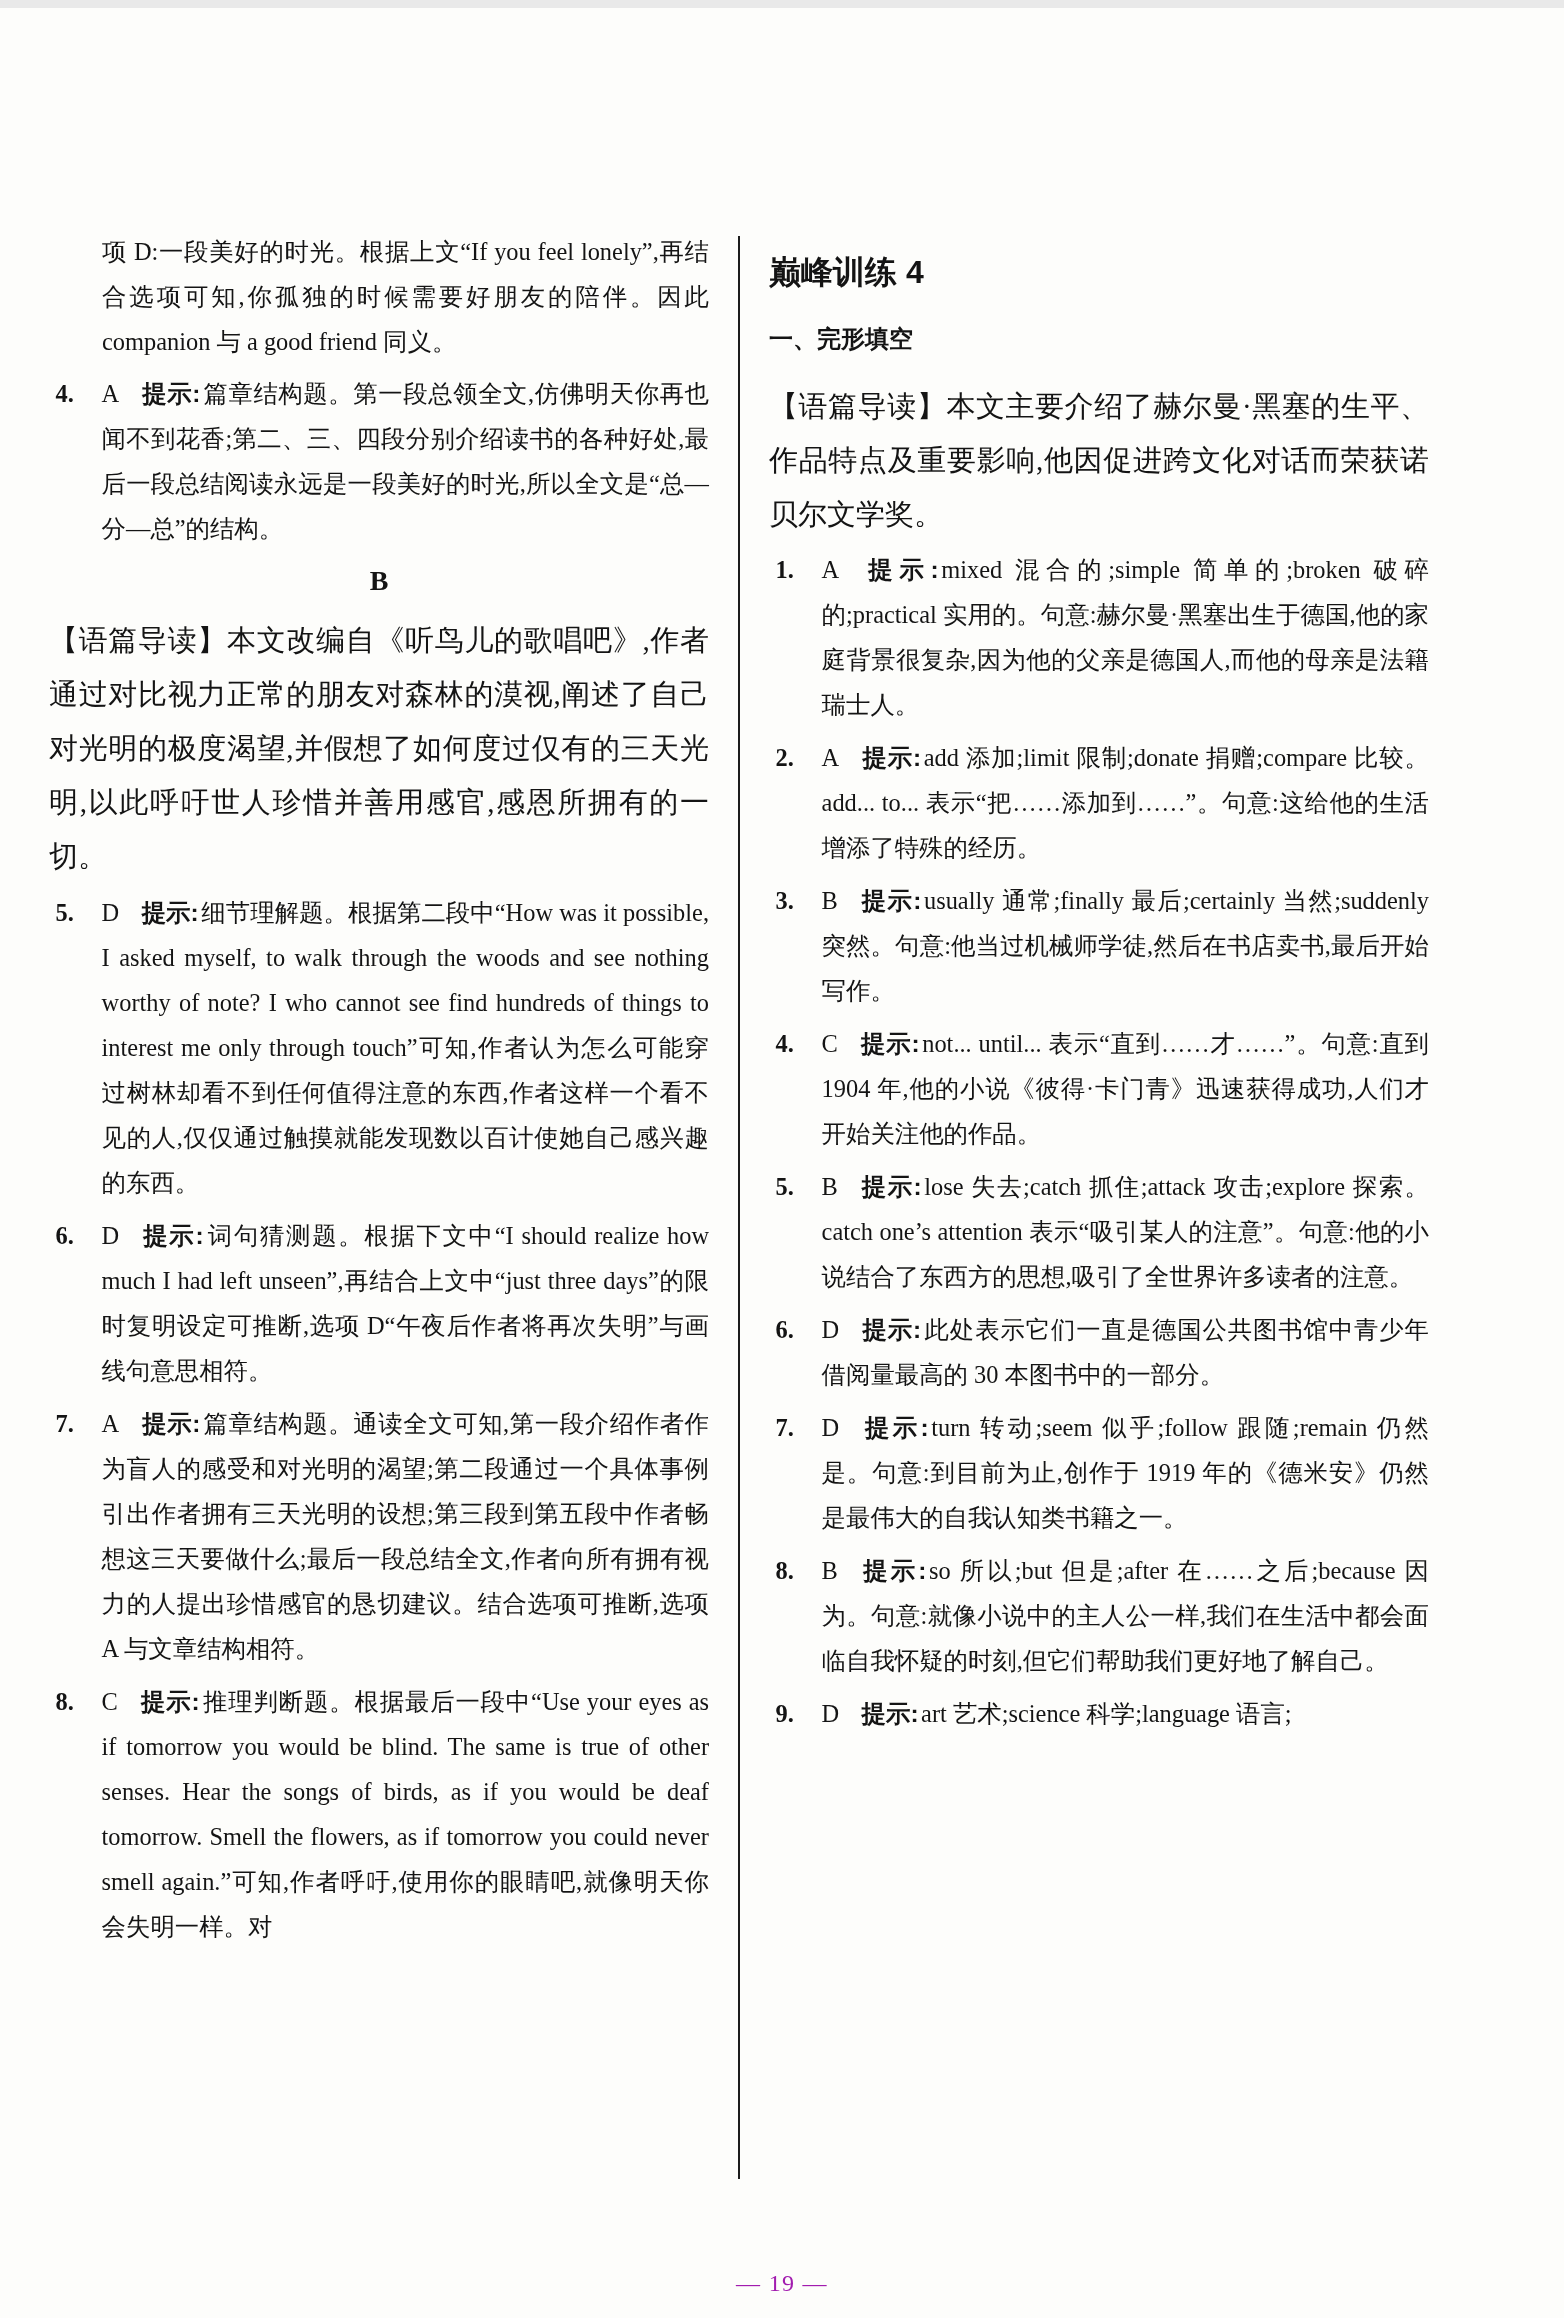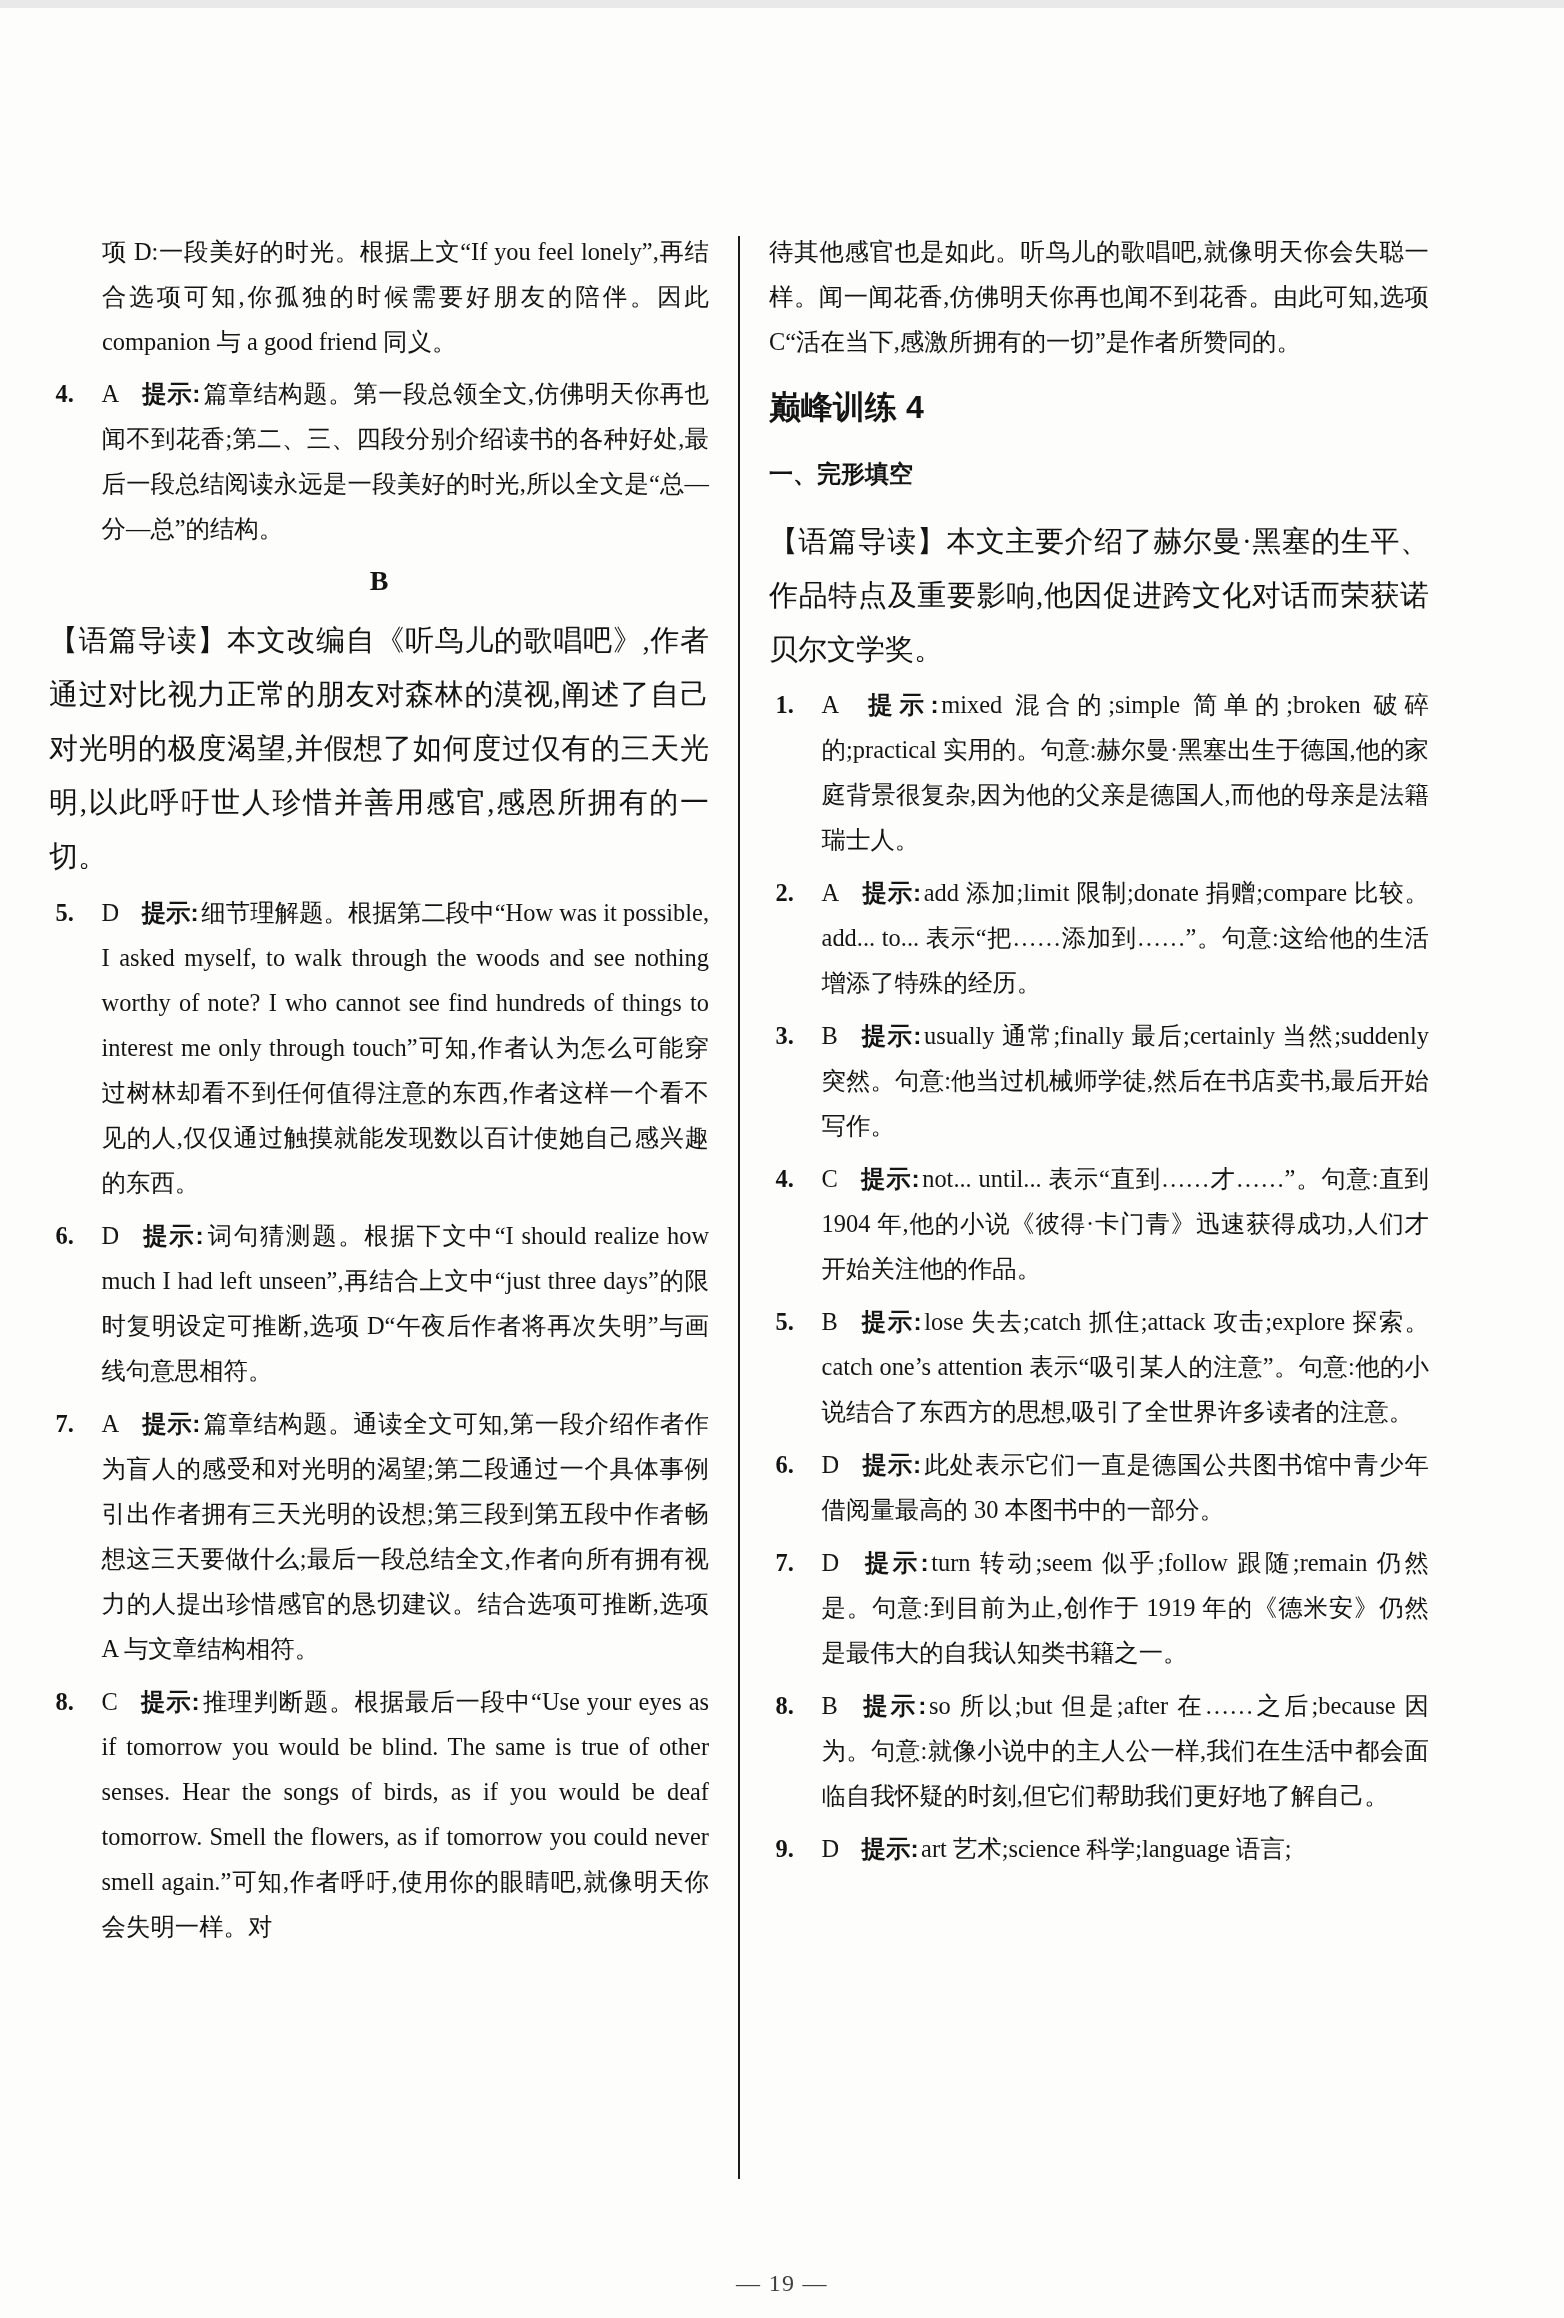--- a/index.html
+++ b/index.html
@@ -108,21 +108,21 @@
   }
 
   .footer {
     position: absolute;
     left: 0;
     right: 0;
     bottom: 30px;
     text-align: center;
     font-size: 24px;
     letter-spacing: 1.3px;
-    color: #404040;
+    color: #a21caf;
   }
 </style>
 </head>
 <body>
 
 <div class="sheet">
   <div class="columns">
     <div class="col">
         <p class="block cont hang">
     <span class="btext">项 D:一段美好的时光。根据上文“If you feel lonely”,再结合选项可知,你孤独的时候需要好朋友的陪伴。因此 companion 与 a good friend 同义。</span>
@@ -147,23 +147,20 @@
     <span class="num">7.</span>
     <span class="body"><span class="ans">A</span><span class="hint">提示:</span><span class="itext">篇章结构题。通读全文可知,第一段介绍作者作为盲人的感受和对光明的渴望;第二段通过一个具体事例引出作者拥有三天光明的设想;第三段到第五段中作者畅想这三天要做什么;最后一段总结全文,作者向所有拥有视力的人提出珍惜感官的恳切建议。结合选项可推断,选项 A 与文章结构相符。</span></span>
   </div>
         <div class="block item">
     <span class="num">8.</span>
     <span class="body"><span class="ans">C</span><span class="hint">提示:</span><span class="itext">推理判断题。根据最后一段中“Use your eyes as if tomorrow you would be blind. The same is true of other senses. Hear the songs of birds, as if you would be deaf tomorrow. Smell the flowers, as if tomorrow you could never smell again.”可知,作者呼吁,使用你的眼睛吧,就像明天你会失明一样。对</span></span>
   </div>
       </div>
     <div class="divider"></div>
     <div class="col">
-        <p class="block cont">
-    <span class="btext">待其他感官也是如此。听鸟儿的歌唱吧,就像明天你会失聪一样。闻一闻花香,仿佛明天你再也闻不到花香。由此可知,选项 C“活在当下,感激所拥有的一切”是作者所赞同的。</span>
-  </p>
         <h2 class="block h-center">
     <span class="btext">巅峰训练 4</span>
   </h2>
         <h3 class="block h-sub">
     <span class="btext">一、完形填空</span>
   </h3>
         <p class="block guide"><span class="glabel">【语篇导读】</span><span class="gtext">本文主要介绍了赫尔曼·黑塞的生平、作品特点及重要影响,他因促进跨文化对话而荣获诺贝尔文学奖。</span></p>
         <div class="block item">
     <span class="num">1.</span>
     <span class="body"><span class="ans">A</span><span class="hint">提示:</span><span class="itext">mixed 混合的;simple 简单的;broken 破碎的;practical 实用的。句意:赫尔曼·黑塞出生于德国,他的家庭背景很复杂,因为他的父亲是德国人,而他的母亲是法籍瑞士人。</span></span>

